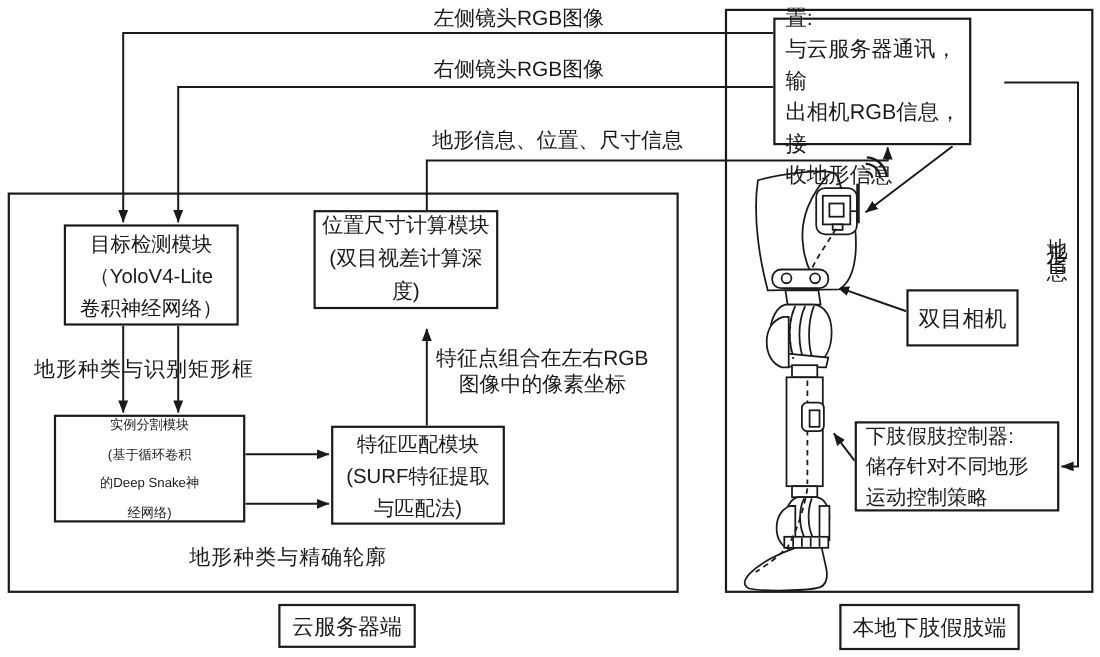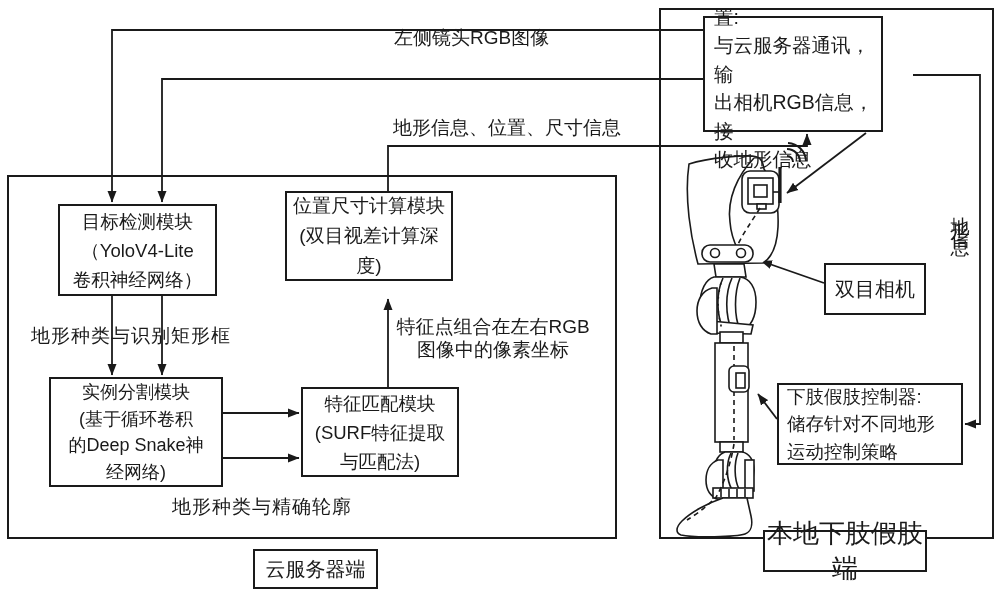--- a/index.html
+++ b/index.html
@@ -16,29 +16,29 @@
   .node {
     position:absolute; border:2px solid #1a1a1a; background:#ffffff; z-index:2;
     display:flex; align-items:center; justify-content:center;
     text-align:center; white-space:pre-line;
   }
   .node.left-text { justify-content:flex-start; text-align:left; }
   .lbl { position:absolute; z-index:2; font-size:19px; white-space:pre-line; }
 
   #box-detection   { left:58px;  top:204px; width:159px; height:92px;  font-size:18.5px; line-height:29px; }
   #box-possize     { left:285px; top:191px; width:168px; height:90px;  font-size:19px;   line-height:30px; }
-  #box-instseg     { left:49px;  top:377px; width:174px; height:110px; font-size:18px;   line-height:26.5px; }
+  #box-instseg     { left:49px;  top:377px; width:174px; height:98px; font-size:12px;   line-height:26.5px; }
   #box-featmatch   { left:301px; top:387px; width:158px; height:90px;  font-size:18.5px; line-height:29px; }
   #box-transmitter { left:703px; top:16px;  width:180px; height:116px; font-size:19.5px; line-height:28.5px; padding-left:9px; }
   #box-camera      { left:824px; top:263px; width:102px; height:52px;  font-size:20px; }
   #box-controller  { left:777px; top:383px; width:186px; height:82px;  font-size:18.5px; line-height:27.5px; padding-left:8px; }
   #caption-cloud      { left:253px; top:549px; width:125px; height:40px; font-size:20px; }
-  #caption-prosthesis { left:763px; top:530px; width:164px; height:42px; font-size:26px; }
+  #caption-prosthesis { left:763px; top:549px; width:164px; height:42px; font-size:20px; }
 
-  #lbl-left-rgb    { left:394px; top:25px;   width:175px; }
+  #lbl-left-rgb    { left:394px; top:4px;   width:175px; }
   #lbl-right-rgb   { left:394px; top:50px;  width:175px; }
   #lbl-terrain-out { left:393px; top:115px; width:262px; }
   #lbl-bbox        { left:31px;  top:323px; width:225px; letter-spacing:1px; }
   #lbl-pixel       { left:388px; top:315px; width:210px; text-align:center; line-height:23px; }
   #lbl-contour     { left:172px; top:494px; width:205px; letter-spacing:1px; }
   #lbl-terr-vert   { left:947px; top:201px; height:125px; writing-mode:vertical-rl; letter-spacing:7px; }
 
   #cloud-container      { left:7px;   top:175px; width:610px; height:364px; }
   #prosthesis-container { left:659px; top:8px;   width:335px; height:531px; }
 </style>
@@ -138,20 +138,21 @@
 与云服务器通讯，输
 出相机RGB信息，接
 收地形信息</div>
   <div class="node" id="box-camera">双目相机</div>
   <div class="node left-text" id="box-controller">下肢假肢控制器:
 储存针对不同地形
 运动控制策略</div>
   <div class="node" id="caption-prosthesis">本地下肢假肢端</div>
 
   <div class="lbl" id="lbl-left-rgb">左侧镜头RGB图像</div>
+  <div class="lbl" id="lbl-right-rgb">右侧镜头RGB图像</div>
   <div class="lbl" id="lbl-terrain-out">地形信息、位置、尺寸信息</div>
   <div class="lbl" id="lbl-bbox">地形种类与识别矩形框</div>
   <div class="lbl" id="lbl-pixel">特征点组合在左右RGB
 图像中的像素坐标</div>
   <div class="lbl" id="lbl-contour">地形种类与精确轮廓</div>
   <div class="lbl" id="lbl-terr-vert">地形信息</div>
 
 </div>
 
 </body></html>

